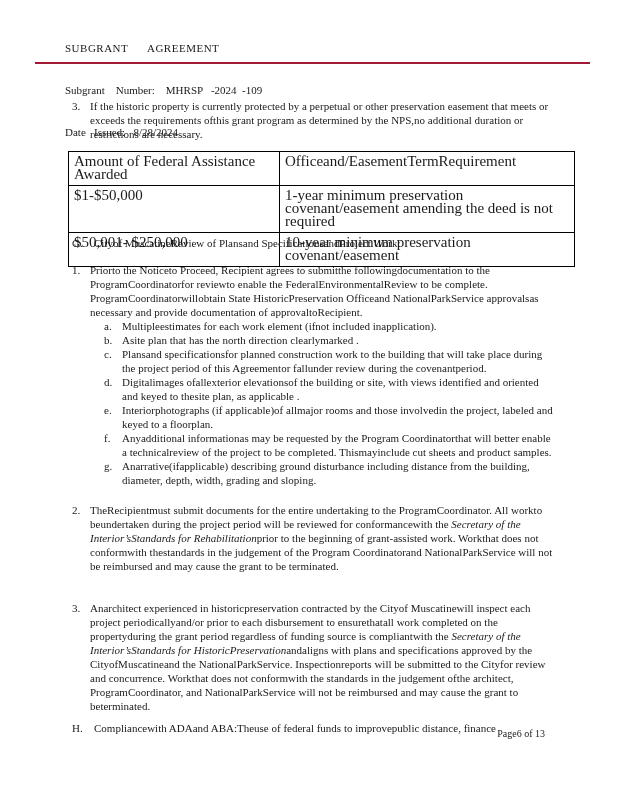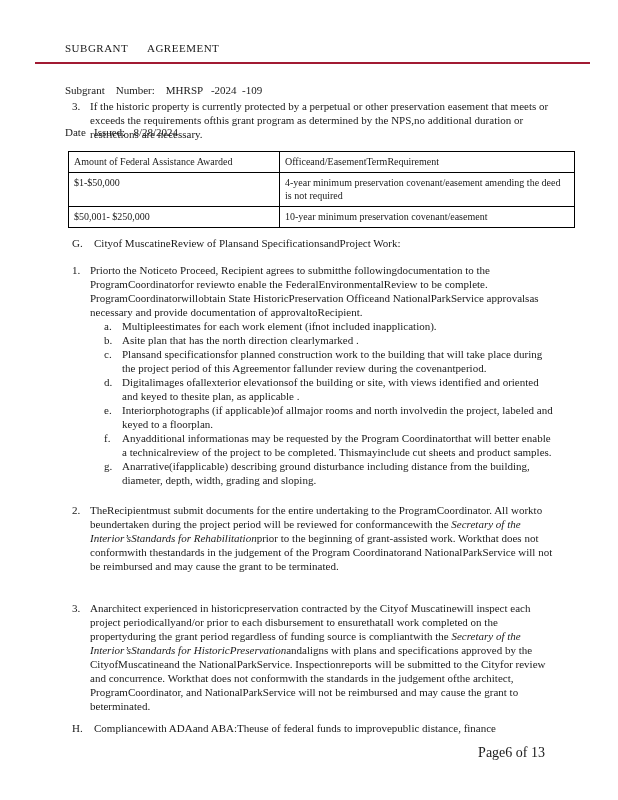--- a/index.html
+++ b/index.html
@@ -22,32 +22,32 @@
   .li .txt { flex:1; }
   .sublist { margin-left:14px; }
   .sub { display:flex; }
   .sub .letter { width:18px; flex:none; }
   .ital { font-style:italic; }
 
   table.covenant {
     border-collapse:collapse;
     table-layout:fixed;
     width:484px;
-    font-size:10px;
+    font-size:15px;
     line-height:13px;
   }
   table.covenant td {
     border:1px solid #000000;
     padding:3px 5px 4px 5px;
     vertical-align:top;
   }
   td.c1 { width:200px; }
   td.c2 { width:284px; }
 
-  .footer { position:absolute; top:745px; right:73px; font-size:14px; }
+  .footer { position:absolute; top:728px; right:73px; font-size:10px; }
 </style>
 </head>
 <body>
 
 <div class="page">
 
   <div class="header">
     <div class="h-title">SUBGRANT      AGREEMENT</div>
     <div>Subgrant    Number:    MHRSP   -2024  -109</div>
     <div>Date   Issued:   8/28/2024</div>
@@ -64,21 +64,21 @@
 
   <div class="block" style="top:151px; left:68px;">
     <table class="covenant">
       <tbody>
           <tr>
         <td class="c1">Amount of Federal Assistance Awarded</td>
         <td class="c2">Officeand/EasementTermRequirement</td>
       </tr>
       <tr>
         <td class="c1">$1-$50,000</td>
-        <td class="c2">4-year minimum preservation covenant/easement amending the deed  is not required</td>
+        <td class="c2">1-year minimum preservation covenant/easement amending the deed  is not required</td>
       </tr>
       <tr>
         <td class="c1">$50,001- $250,000</td>
         <td class="c2">10-year minimum preservation covenant/easement</td>
       </tr>
     </tbody>
       </table>
   </div>
 
   <div class="block" style="top:236px;">
@@ -105,21 +105,21 @@
       <div class="sub">
         <span class="letter">c.</span>
         <span class="txt">Plansand  specificationsfor planned  construction work to  the building  that  will take place during the project period of this Agreementor  fallunder  review during  the covenantperiod.</span>
       </div>
       <div class="sub">
         <span class="letter">d.</span>
         <span class="txt">Digitalimages   ofallexterior  elevationsof the  building  or site, with  views  identified  and oriented  and  keyed to  thesite plan,  as applicable .</span>
       </div>
       <div class="sub">
         <span class="letter">e.</span>
-        <span class="txt">Interiorphotographs (if  applicable)of  allmajor rooms and  north involvedin the  project, labeled  and  keyed to  a floorplan.</span>
+        <span class="txt">Interiorphotographs (if  applicable)of  allmajor rooms and  those involvedin the  project, labeled  and  keyed to  a floorplan.</span>
       </div>
       <div class="sub">
         <span class="letter">f.</span>
         <span class="txt">Anyadditional informationas  may be  requested   by the  Program  Coordinatorthat  will better enable  a technicalreview  of the project  to be  completed.  Thismayinclude  cut  sheets  and product  samples.</span>
       </div>
       <div class="sub">
         <span class="letter">g.</span>
         <span class="txt">Anarrative(ifapplicable)  describing  ground  disturbance   including distance  from  the building, diameter,  depth,  width,  grading and  sloping.</span>
       </div>
     </div>

